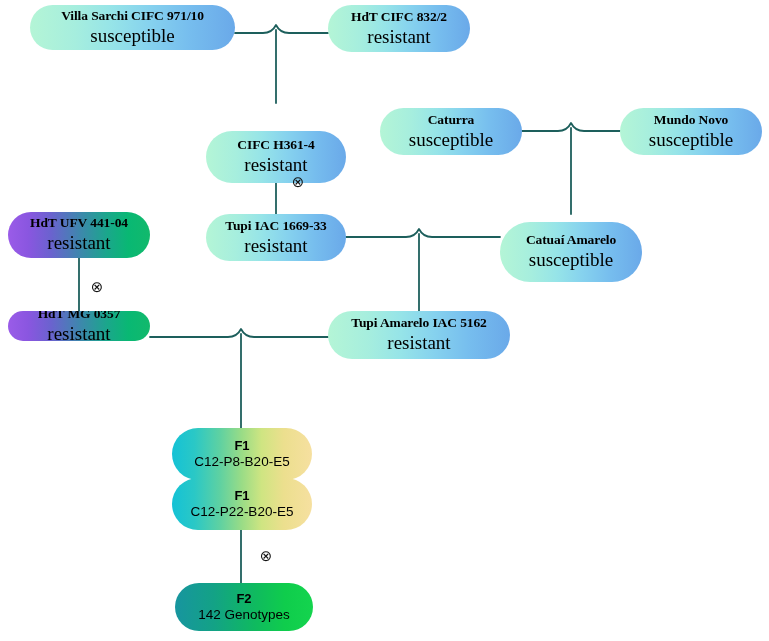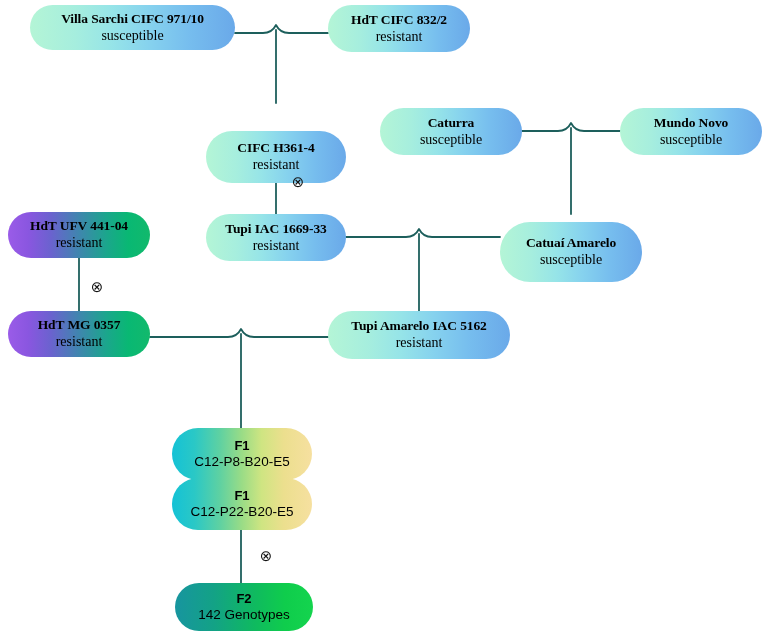--- a/index.html
+++ b/index.html
@@ -37,21 +37,21 @@
     overflow: hidden;
   }
   .node .nm {
     font-weight: bold;
     font-size: 13.5px;
     letter-spacing: -0.1px;
     white-space: nowrap;
   }
   .node .st {
     font-weight: normal;
-    font-size: 14px;
+    font-size: 19px;
     white-space: nowrap;
     margin-top: 1px;
   }
   
   .g-bluegreen {
     background: linear-gradient(90deg,
       #b4f5d6 0%, #a6eede 22%, #96e4e8 40%,
       #86d2ee 58%, #76bdee 78%, #6aa9e9 100%);
   }
   
@@ -131,21 +131,21 @@
       <div class="st">resistant</div>
     </div>
     <div class="node g-bluegreen" style="left: 500px; top: 222px; width: 142px; height: 60px;">
       <div class="nm">Catuaí Amarelo</div>
       <div class="st">susceptible</div>
     </div>
     <div class="node g-purplegreen" style="left: 8px; top: 212px; width: 142px; height: 46px;">
       <div class="nm">HdT UFV 441-04</div>
       <div class="st">resistant</div>
     </div>
-    <div class="node g-purplegreen" style="left: 8px; top: 311px; width: 142px; height: 46px;">
+    <div class="node g-purplegreen" style="left: 8px; top: 311px; width: 142px; height: 30px;">
       <div class="nm">HdT MG 0357</div>
       <div class="st">resistant</div>
     </div>
     <div class="node g-bluegreen" style="left: 328px; top: 311px; width: 182px; height: 48px;">
       <div class="nm">Tupi Amarelo IAC 5162</div>
       <div class="st">resistant</div>
     </div>
     <div class="node g-tealyellow sans" style="left: 172px; top: 428px; width: 140px; height: 52px;">
       <div class="nm">F1</div>
       <div class="st">C12-P8-B20-E5</div>

